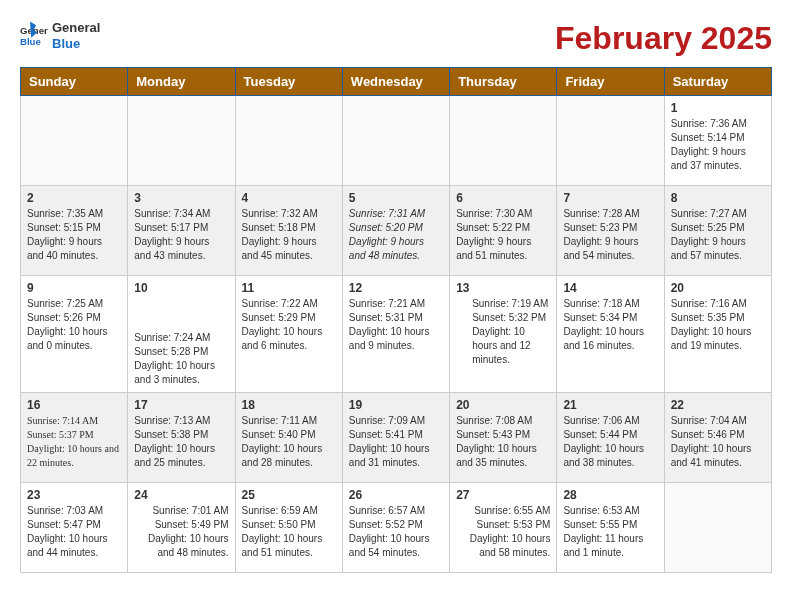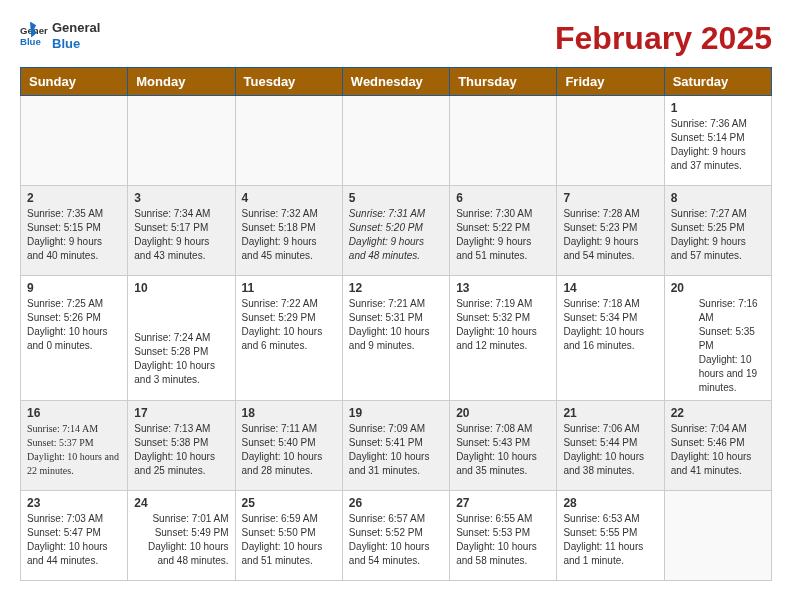--- a/index.html
+++ b/index.html
@@ -190,33 +190,33 @@
 Daylight: 10 hours and 6 minutes.</div>
         </td>
         <td>
           <span class="day-number">12</span>
           <div class="day-info" style="white-space: pre-line;">Sunrise: 7:21 AM
 Sunset: 5:31 PM
 Daylight: 10 hours and 9 minutes.</div>
         </td>
         <td>
           <span class="day-number">13</span>
-          <div class="day-info" style="white-space: pre-line;">Sunrise: 7:19 AM
+          <div class="day-info" style="white-space: pre-line; margin-left: 16px;">Sunrise: 7:19 AM
 Sunset: 5:32 PM
 Daylight: 10 hours and 12 minutes.</div>
         </td>
         <td>
           <span class="day-number">14</span>
           <div class="day-info" style="white-space: pre-line;">Sunrise: 7:18 AM
 Sunset: 5:34 PM
 Daylight: 10 hours and 16 minutes.</div>
         </td>
         <td>
           <span class="day-number">20</span>
-          <div class="day-info" style="white-space: pre-line; margin-left: 28px;">Sunrise: 7:16 AM
+          <div class="day-info" style="white-space: pre-line;">Sunrise: 7:16 AM
 Sunset: 5:35 PM
 Daylight: 10 hours and 19 minutes.</div>
         </td>
       </tr>
       <tr class="row-shaded">
         <td>
           <span class="day-number">16</span>
           <div class="day-info" style="white-space: pre-line; font-family: Liberation Serif, serif;">Sunrise: 7:14 AM
 Sunset: 5:37 PM
 Daylight: 10 hours and 22 minutes.</div>
@@ -278,21 +278,21 @@
 Daylight: 10 hours and 51 minutes.</div>
         </td>
         <td>
           <span class="day-number">26</span>
           <div class="day-info" style="white-space: pre-line;">Sunrise: 6:57 AM
 Sunset: 5:52 PM
 Daylight: 10 hours and 54 minutes.</div>
         </td>
         <td>
           <span class="day-number">27</span>
-          <div class="day-info" style="white-space: pre-line;">Sunrise: 6:55 AM
+          <div class="day-info" style="white-space: pre-line; text-align: right;">Sunrise: 6:55 AM
 Sunset: 5:53 PM
 Daylight: 10 hours and 58 minutes.</div>
         </td>
         <td>
           <span class="day-number">28</span>
           <div class="day-info" style="white-space: pre-line;">Sunrise: 6:53 AM
 Sunset: 5:55 PM
 Daylight: 11 hours and 1 minute.</div>
         </td>
         <td class="empty"></td>

